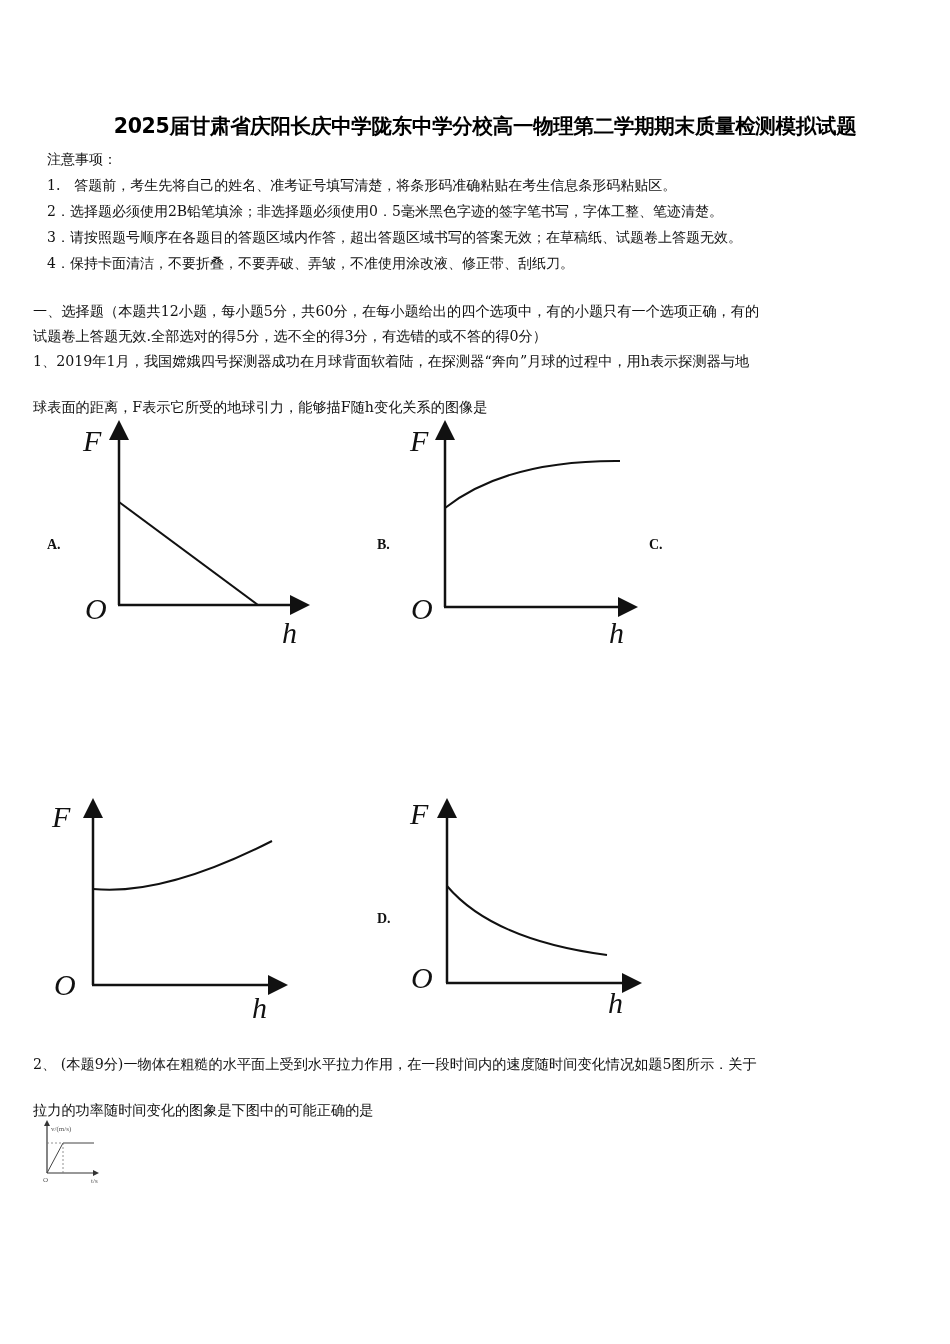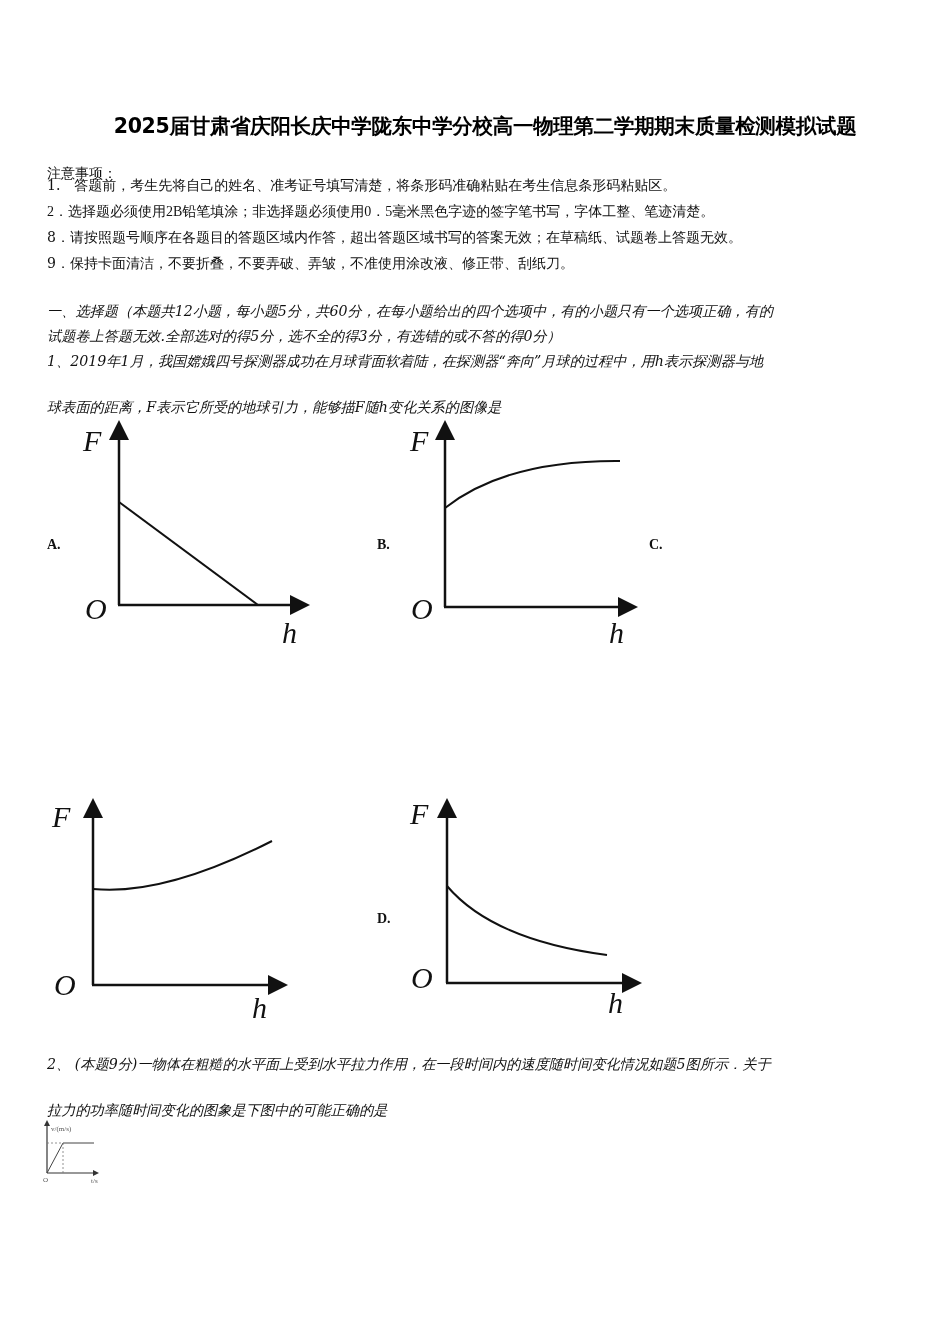--- a/index.html
+++ b/index.html
@@ -3,35 +3,35 @@
 <meta charset="utf-8">
 <style>
   html, body { margin:0; padding:0; background:#ffffff; }
   body { width:950px; height:1344px; position:relative; overflow:hidden;
          font-family:"DejaVu Serif", "Liberation Serif", serif; color:#111; }
   .abs { position:absolute; }
   .title { left:0; width:950px; top:112px; text-align:center;
            font-family:"DejaVu Sans", "Liberation Sans", sans-serif;
            font-weight:bold; font-size:20.5px; letter-spacing:-0.3px; color:#000;padding-left:10px; }
   .line { left:47px; font-size:14px; white-space:nowrap; color:#111; }
-  .q { left:47px; font-size:14.2px; white-space:nowrap; color:#111;font-style:italic; }
+  .q { left:33px; font-size:14.2px; white-space:nowrap; color:#111; }
   .opt { font-weight:bold; font-size:14px; font-family:"Liberation Serif", serif; }
   svg.graph { position:absolute; overflow:visible; }
   .axislbl { font-family:"Liberation Serif", "DejaVu Serif", serif; font-style:italic; font-size:30px; fill:#111; }
 </style>
 </head>
 <body>
 
 <div class="abs title">2025届甘肃省庆阳长庆中学陇东中学分校高一物理第二学期期末质量检测模拟试题</div>
 
-<div class="abs line" style="top:151px;margin-top:14px;">注意事项：</div>
+<div class="abs line" style="top:151px;">注意事项：</div>
 <div class="abs line" style="top:177px;">1.　答题前，考生先将自己的姓名、准考证号填写清楚，将条形码准确粘贴在考生信息条形码粘贴区。</div>
-<div class="abs line" style="top:203px;font-family:Liberation Serif, serif;">2．选择题必须使用2B铅笔填涂；非选择题必须使用0．5毫米黑色字迹的签字笔书写，字体工整、笔迹清楚。</div>
-<div class="abs line" style="top:229px;">8．请按照题号顺序在各题目的答题区域内作答，超出答题区域书写的答案无效；在草稿纸、试题卷上答题无效。</div>
-<div class="abs line" style="top:255px;">9．保持卡面清洁，不要折叠，不要弄破、弄皱，不准使用涂改液、修正带、刮纸刀。</div>
+<div class="abs line" style="top:203px;">2．选择题必须使用2B铅笔填涂；非选择题必须使用0．5毫米黑色字迹的签字笔书写，字体工整、笔迹清楚。</div>
+<div class="abs line" style="top:229px;">3．请按照题号顺序在各题目的答题区域内作答，超出答题区域书写的答案无效；在草稿纸、试题卷上答题无效。</div>
+<div class="abs line" style="top:255px;">4．保持卡面清洁，不要折叠，不要弄破、弄皱，不准使用涂改液、修正带、刮纸刀。</div>
 
 <div class="abs q" style="top:302px;">一、选择题（本题共12小题，每小题5分，共60分，在每小题给出的四个选项中，有的小题只有一个选项正确，有的</div>
 <div class="abs q" style="top:327px;">试题卷上答题无效.全部选对的得5分，选不全的得3分，有选错的或不答的得0分）</div>
 
 <div class="abs q" style="top:352px;text-align:right;">1、2019年1月，我国嫦娥四号探测器成功在月球背面软着陆，在探测器“奔向”月球的过程中，用h表示探测器与地</div>
 <div class="abs q" style="top:390px;margin-top:8px;">球表面的距离，F表示它所受的地球引力，能够描F随h变化关系的图像是</div>
 
 <div class="abs opt" style="left:47px; top:537px;">A.</div>
 <div class="abs opt" style="left:377px; top:537px;">B.</div>
 <div class="abs opt" style="left:649px; top:537px;">C.</div>

